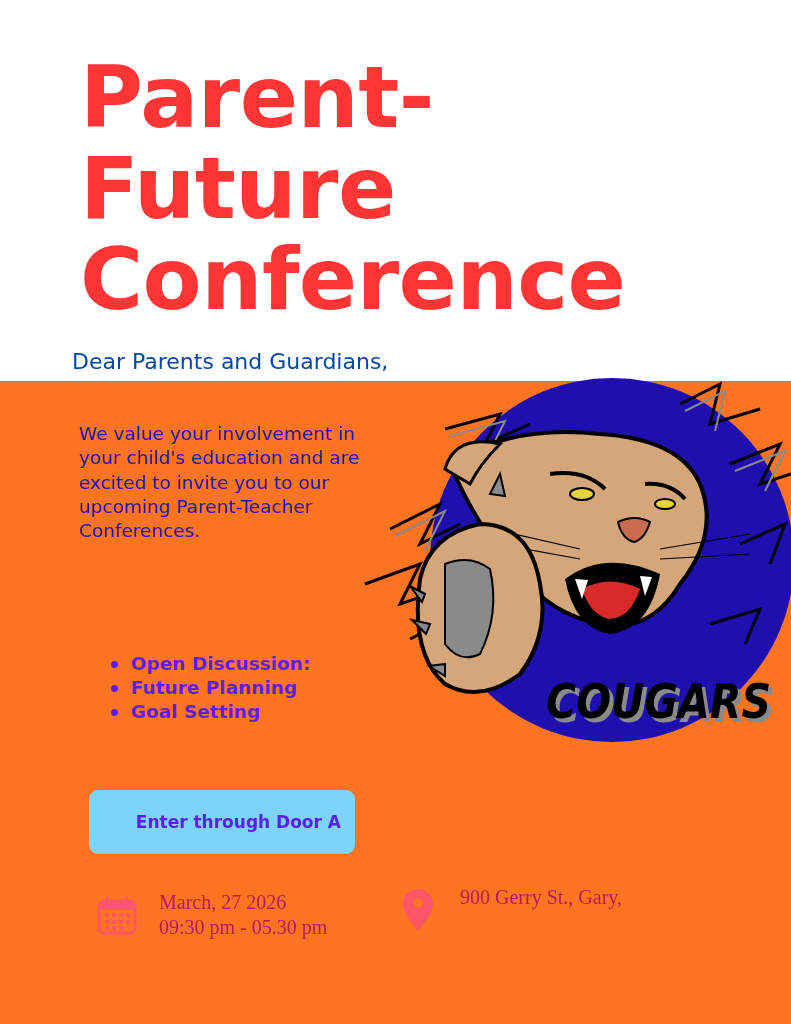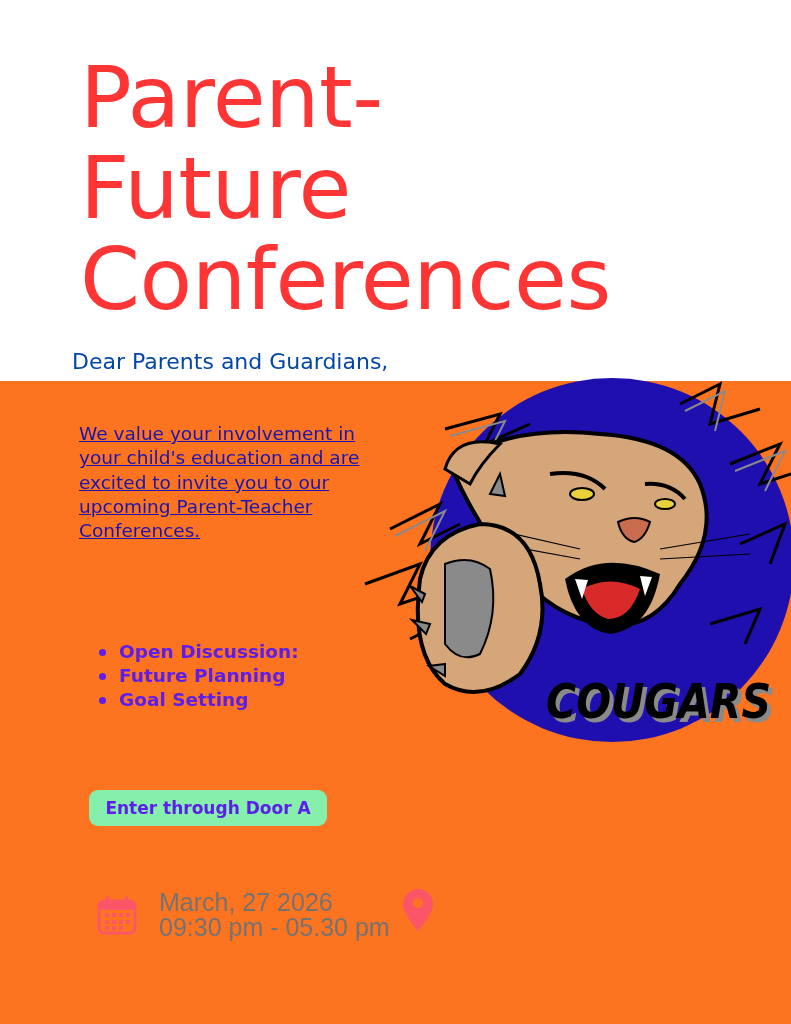--- a/index.html
+++ b/index.html
@@ -1,44 +1,44 @@
 <!DOCTYPE html>
 <html><head>
 <meta charset="utf-8">
 <style>
   html, body { margin:0; padding:0; }
   body { width:791px; height:1024px; position:relative; overflow:hidden; background:#ffffff; font-family:"DejaVu Sans", sans-serif; }
   .top { position:absolute; left:0; top:0; width:791px; height:381px; background:#ffffff; }
   .orange { position:absolute; left:0; top:381px; width:791px; height:643px; background:#fd7420; overflow:hidden; }
-  .title { position:absolute; left:80px; top:52px; margin:0; color:#fe3535; font-family:"DejaVu Sans", sans-serif; font-weight:normal; font-size:86px; line-height:91px; letter-spacing:-0.5px; }
+  .title { position:absolute; left:80px; top:52px; margin:0; color:#fe3535; font-family:"DejaVu Sans", sans-serif; font-weight:bold; font-size:86px; line-height:91px; letter-spacing:-0.5px; }
   .title span { display:block; }
   .greeting { position:absolute; left:72px; top:347px; color:#0348a8; font-family:"DejaVu Sans", sans-serif; font-size:22px; line-height:30px; z-index:3; }
-  .intro { position:absolute; left:79px; top:422px; width:290px; color:#1a14b0; font-family:"DejaVu Sans", sans-serif; font-size:18.5px; line-height:24.3px;text-decoration:underline; }
+  .intro { position:absolute; left:79px; top:422px; width:290px; color:#1a14b0; font-family:"DejaVu Sans", sans-serif; font-size:18.5px; line-height:24.3px; }
   .highlights { position:absolute; left:80px; top:640px; color:#5c1ee8; font-family:"DejaVu Sans", sans-serif; font-weight:bold; font-size:18.5px; line-height:24px; }
-  .highlights ul { margin:0; padding:0 0 0 39px; list-style:none; }
+  .highlights ul { margin:12px; padding:0 0 0 39px; list-style:none; }
   .highlights li { position:relative; }
   .highlights li::before { content:""; position:absolute; left:-20px; top:9px; width:7px; height:7px; border-radius:50%; background:#5c1ee8; }
-  .door-badge { position:absolute; left:89px; top:790px; width:238px; height:36px; border-radius:9px; background:#86efac; color:#5c1ee8; font-weight:bold; font-size:17px; line-height:36px; text-align:center; font-family:"DejaVu Sans", sans-serif; border:none; padding:0; }
-  .info-text { position:absolute; color:#737373; font-family:Liberation Sans, sans-serif; font-size:25px; line-height:25px; }
+  .door-badge { position:absolute; left:89px; top:790px; width:238px; height:36px; border-radius:9px; background:#7dd3fc; color:#5c1ee8; font-weight:bold; font-size:17px; line-height:36px; text-align:right; font-family:"DejaVu Sans", sans-serif; border:none; padding:14px; }
+  .info-text { position:absolute; color:#be185d; font-family:Liberation Serif, serif; font-size:20px; line-height:25px; }
   .date-text { left:159px; top:890px; }
   .addr-text { left:460px; top:885px; }
   .icon { position:absolute; }
   .calendar-icon { left:97px; top:895px; width:40px; height:40px; }
   .pin-icon { left:403px; top:889px; width:30px; height:42px; }
   .mascot { position:absolute; left:350px; top:374px; width:441px; height:385px; z-index:2; }
 </style>
 </head>
 <body>
 
 <div class="top"></div>
 
 <h1 class="title">
   <span>Parent-</span>
   <span>Future</span>
-  <span>Conferences</span>
+  <span>Conference</span>
 </h1>
 
 <div class="orange">
   
   
   
 </div>
 
 <div class="greeting">Dear Parents and Guardians,</div>
 
@@ -139,13 +139,14 @@
 </div>
 
 <div class="icon pin-icon">
   <svg width="30" height="42" viewBox="0 0 30 42">
     <path d="M15 0 C6.7 0 0 6.7 0 15 C0 25 15 42 15 42 C15 42 30 25 30 15 C30 6.7 23.3 0 15 0 Z" fill="#fb5667"></path>
     <circle cx="15" cy="14" r="5" fill="#fd7420"></circle>
   </svg>
 </div>
 
 <div class="info-text addr-text">
+  <div>900 Gerry St., Gary,</div>
 </div>
 
 </body></html>

